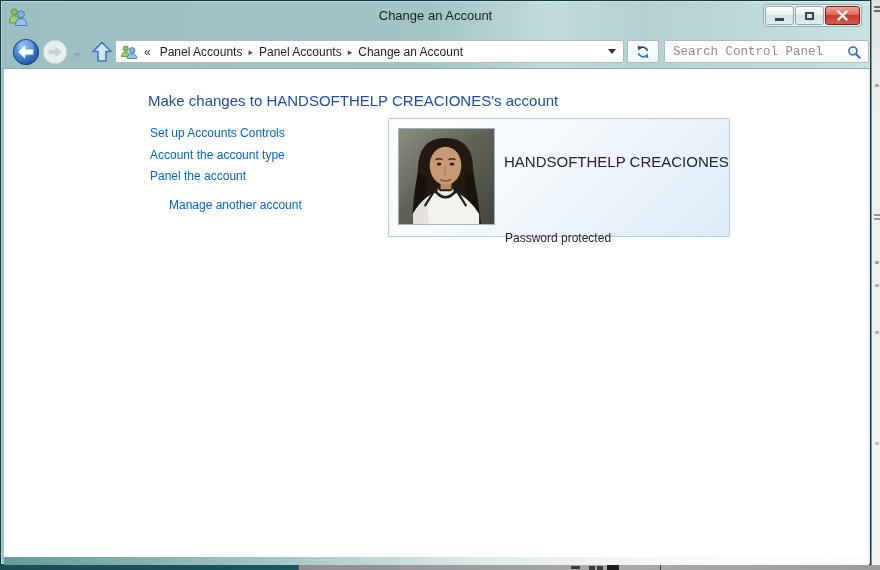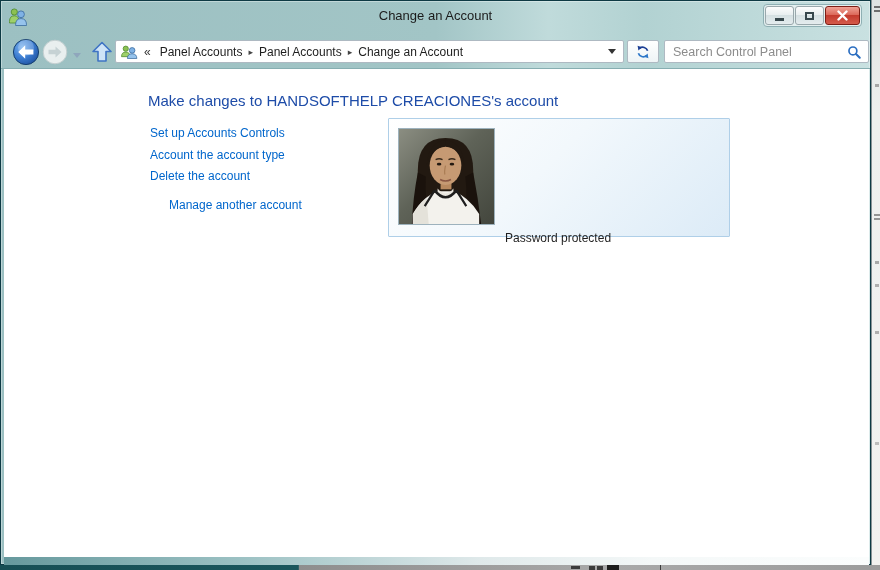--- a/index.html
+++ b/index.html
@@ -62,21 +62,21 @@
     border-top:5px solid #333; cursor:pointer; }
 
   .refresh-box { position:absolute; left:626px; top:9px; width:32px; height:23px;
     background:linear-gradient(180deg,#fff,#eef4f6); border:1px solid #aeb9c2;
     border-radius:2px; display:flex; align-items:center; justify-content:center; cursor:pointer; }
 
   .search-box { position:absolute; left:663px; top:9px; width:205px; height:23px;
     background:#fff; border:1px solid #aeb9c2; border-radius:2px; }
   .search-box input { position:absolute; left:2px; top:1px; width:175px; height:19px;
     border:none; outline:none; font-size:12.5px; color:#333; padding-left:6px;
-    font-family:Liberation Sans, sans-serif; }
+    font-family:Liberation Mono, monospace; }
   .search-box input::placeholder { color:#8c8c8c; }
   .search-glyph { position:absolute; right:6px; top:4px; width:15px; height:15px; cursor:pointer; }
 
   
   .content { position:absolute; left:3px; top:68px; width:865px; height:488px;
     background:#fff; }
   .bottom-frame { position:absolute; left:3px; top:556px; width:865px; height:8px;
     background:linear-gradient(90deg,#66999d 0%, #9dc2c4 28%, #dfe9ea 55%, #f4f8f8 75%, #fbfdfd 100%); }
 
   .page-heading { position:absolute; left:147px; top:91px; font-size:15px;
@@ -203,21 +203,21 @@
       </div>
     </div>
 
     <div class="content"></div>
     <div class="bottom-frame"></div>
 
     <div class="page-heading">Make changes to HANDSOFTHELP CREACIONES's account</div>
 
     <div class="task-link" style="top:125px;">Set up Accounts Controls</div>
     <div class="task-link" style="top:147px;">Account the account type</div>
-    <div class="task-link" style="top:168px;">Delete the account</div>
+    <div class="task-link" style="top:168px;">Panel the account</div>
     <div class="task-link" style="top:197px;margin-left:19px;">Manage another account</div>
 
     <div class="account-card">
       <div class="account-photo">
         <svg width="95" height="95" viewBox="0 0 96 96" preserveAspectRatio="none">
           <defs>
             <linearGradient id="pbg" x1="0" y1="0" x2="1" y2="1">
               <stop offset="0%" stop-color="#8b8e82"></stop>
                 <stop offset="45%" stop-color="#5f6358"></stop>
                 <stop offset="100%" stop-color="#43463d"></stop>
@@ -245,17 +245,18 @@
 
           <path d="M37 31 Q40.5 29.2 44 31" stroke="#3a2a1b" stroke-width="1.4" fill="none"></path>
           <path d="M50 31 Q53.5 29.2 57 31" stroke="#3a2a1b" stroke-width="1.4" fill="none"></path>
           <ellipse cx="40.5" cy="35.5" rx="2.3" ry="1.3" fill="#241a12"></ellipse>
           <ellipse cx="53.5" cy="35.5" rx="2.3" ry="1.3" fill="#241a12"></ellipse>
 
           <path d="M47 37 Q45.6 43 46.4 46" stroke="#a97c54" stroke-width="1.2" fill="none"></path>
           <path d="M41.5 51 Q47 54 52.5 51" stroke="#8a5743" stroke-width="1.6" fill="none"></path>
         </svg>
       </div>
+      <div class="account-name">HANDSOFTHELP CREACIONES</div>
       <div class="account-status">Password protected</div>
     </div>
 
   </div>
 </div>
 
 </body></html>

